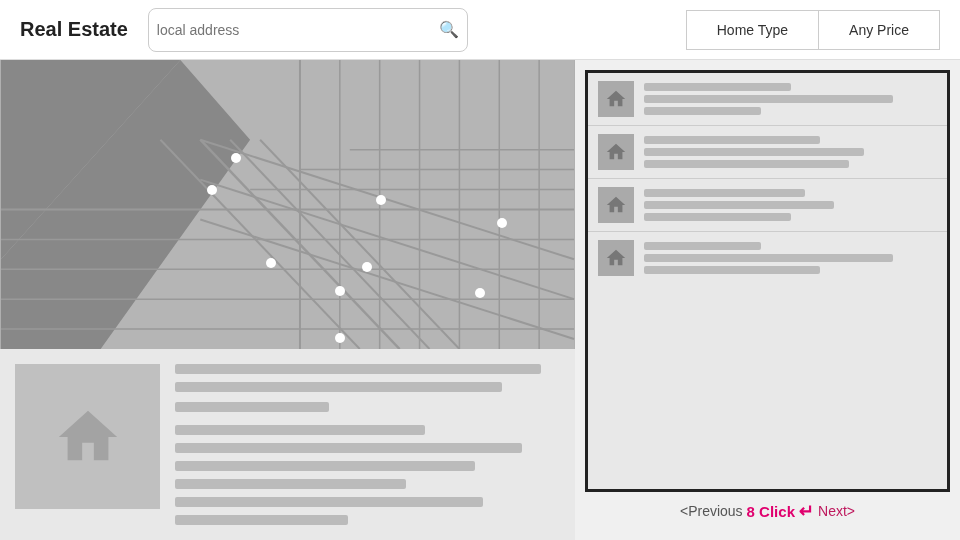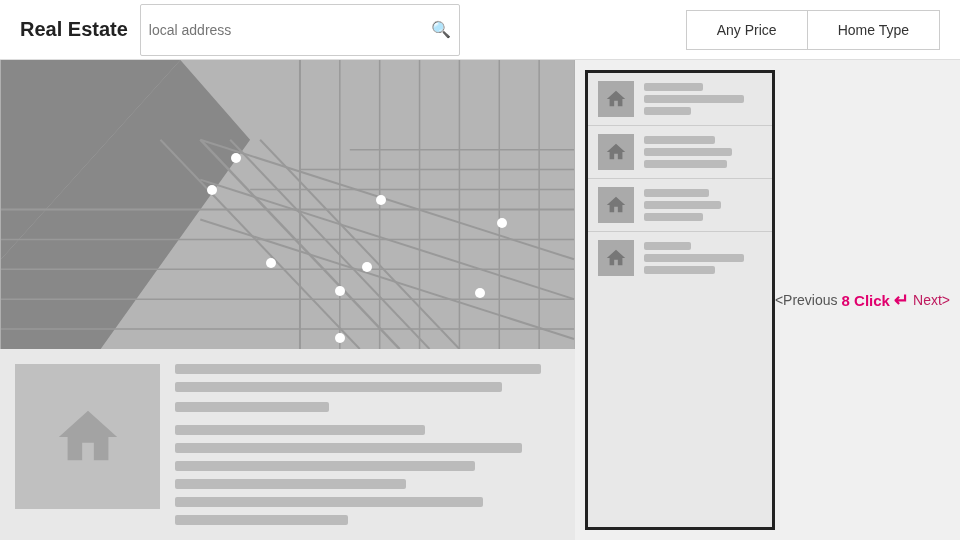--- a/index.html
+++ b/index.html
@@ -12,38 +12,38 @@
     }
 
     
     .header {
       display: flex;
       align-items: center;
       height: 60px;
       padding: 0 20px;
       background: #fff;
       border-bottom: 1px solid #ddd;
-      gap: 12px;
+      gap: 20px;
     }
     .header-title {
       font-size: 20px;
       font-weight: bold;
       color: #222;
       white-space: nowrap;
     }
     .search-bar {
       display: flex;
       align-items: center;
       border: 1px solid #ccc;
-      border-radius: 2px;
+      border-radius: 8px;
       background: #fff;
       padding: 0 8px;
       flex: 1;
       max-width: 320px;
-      height: 52px;
+      height: 44px;
     }
     .search-input {
       border: none;
       outline: none;
       flex: 1;
       font-size: 14px;
       color: #555;
       background: transparent;
     }
     .search-icon-btn {
@@ -141,21 +141,21 @@
     }
     .text-line {
       height: 10px;
       background: #bbb;
       border-radius: 2px;
     }
 
     
     .right-column {
       display: flex;
-      flex-direction: row;
+      flex-direction: column;
       flex: 1;
       padding: 10px;
     }
 
     
     .listings-panel {
       border: 3px solid #222;
       background: #e8e8e8;
       flex: 1;
       overflow: hidden;
@@ -243,22 +243,22 @@
 </head>
 <body>
 
 <div class="header">
   <span class="header-title">Real Estate</span>
   <div class="search-bar">
     <input class="search-input" type="text" placeholder="local address" style="">
     <button class="search-icon-btn">🔍</button>
   </div>
   <div class="header-filters">
+    <button class="filter-btn">Home Type</button>
     <button class="filter-btn">Any Price</button>
-    <button class="filter-btn">Home Type</button>
   </div>
 </div>
 
 <div class="main">
 
   <div class="left-column">
 
     <div class="map-container">
       <svg class="map-svg" viewBox="0 0 575 290" xmlns="http://www.w3.org/2000/svg">
 

